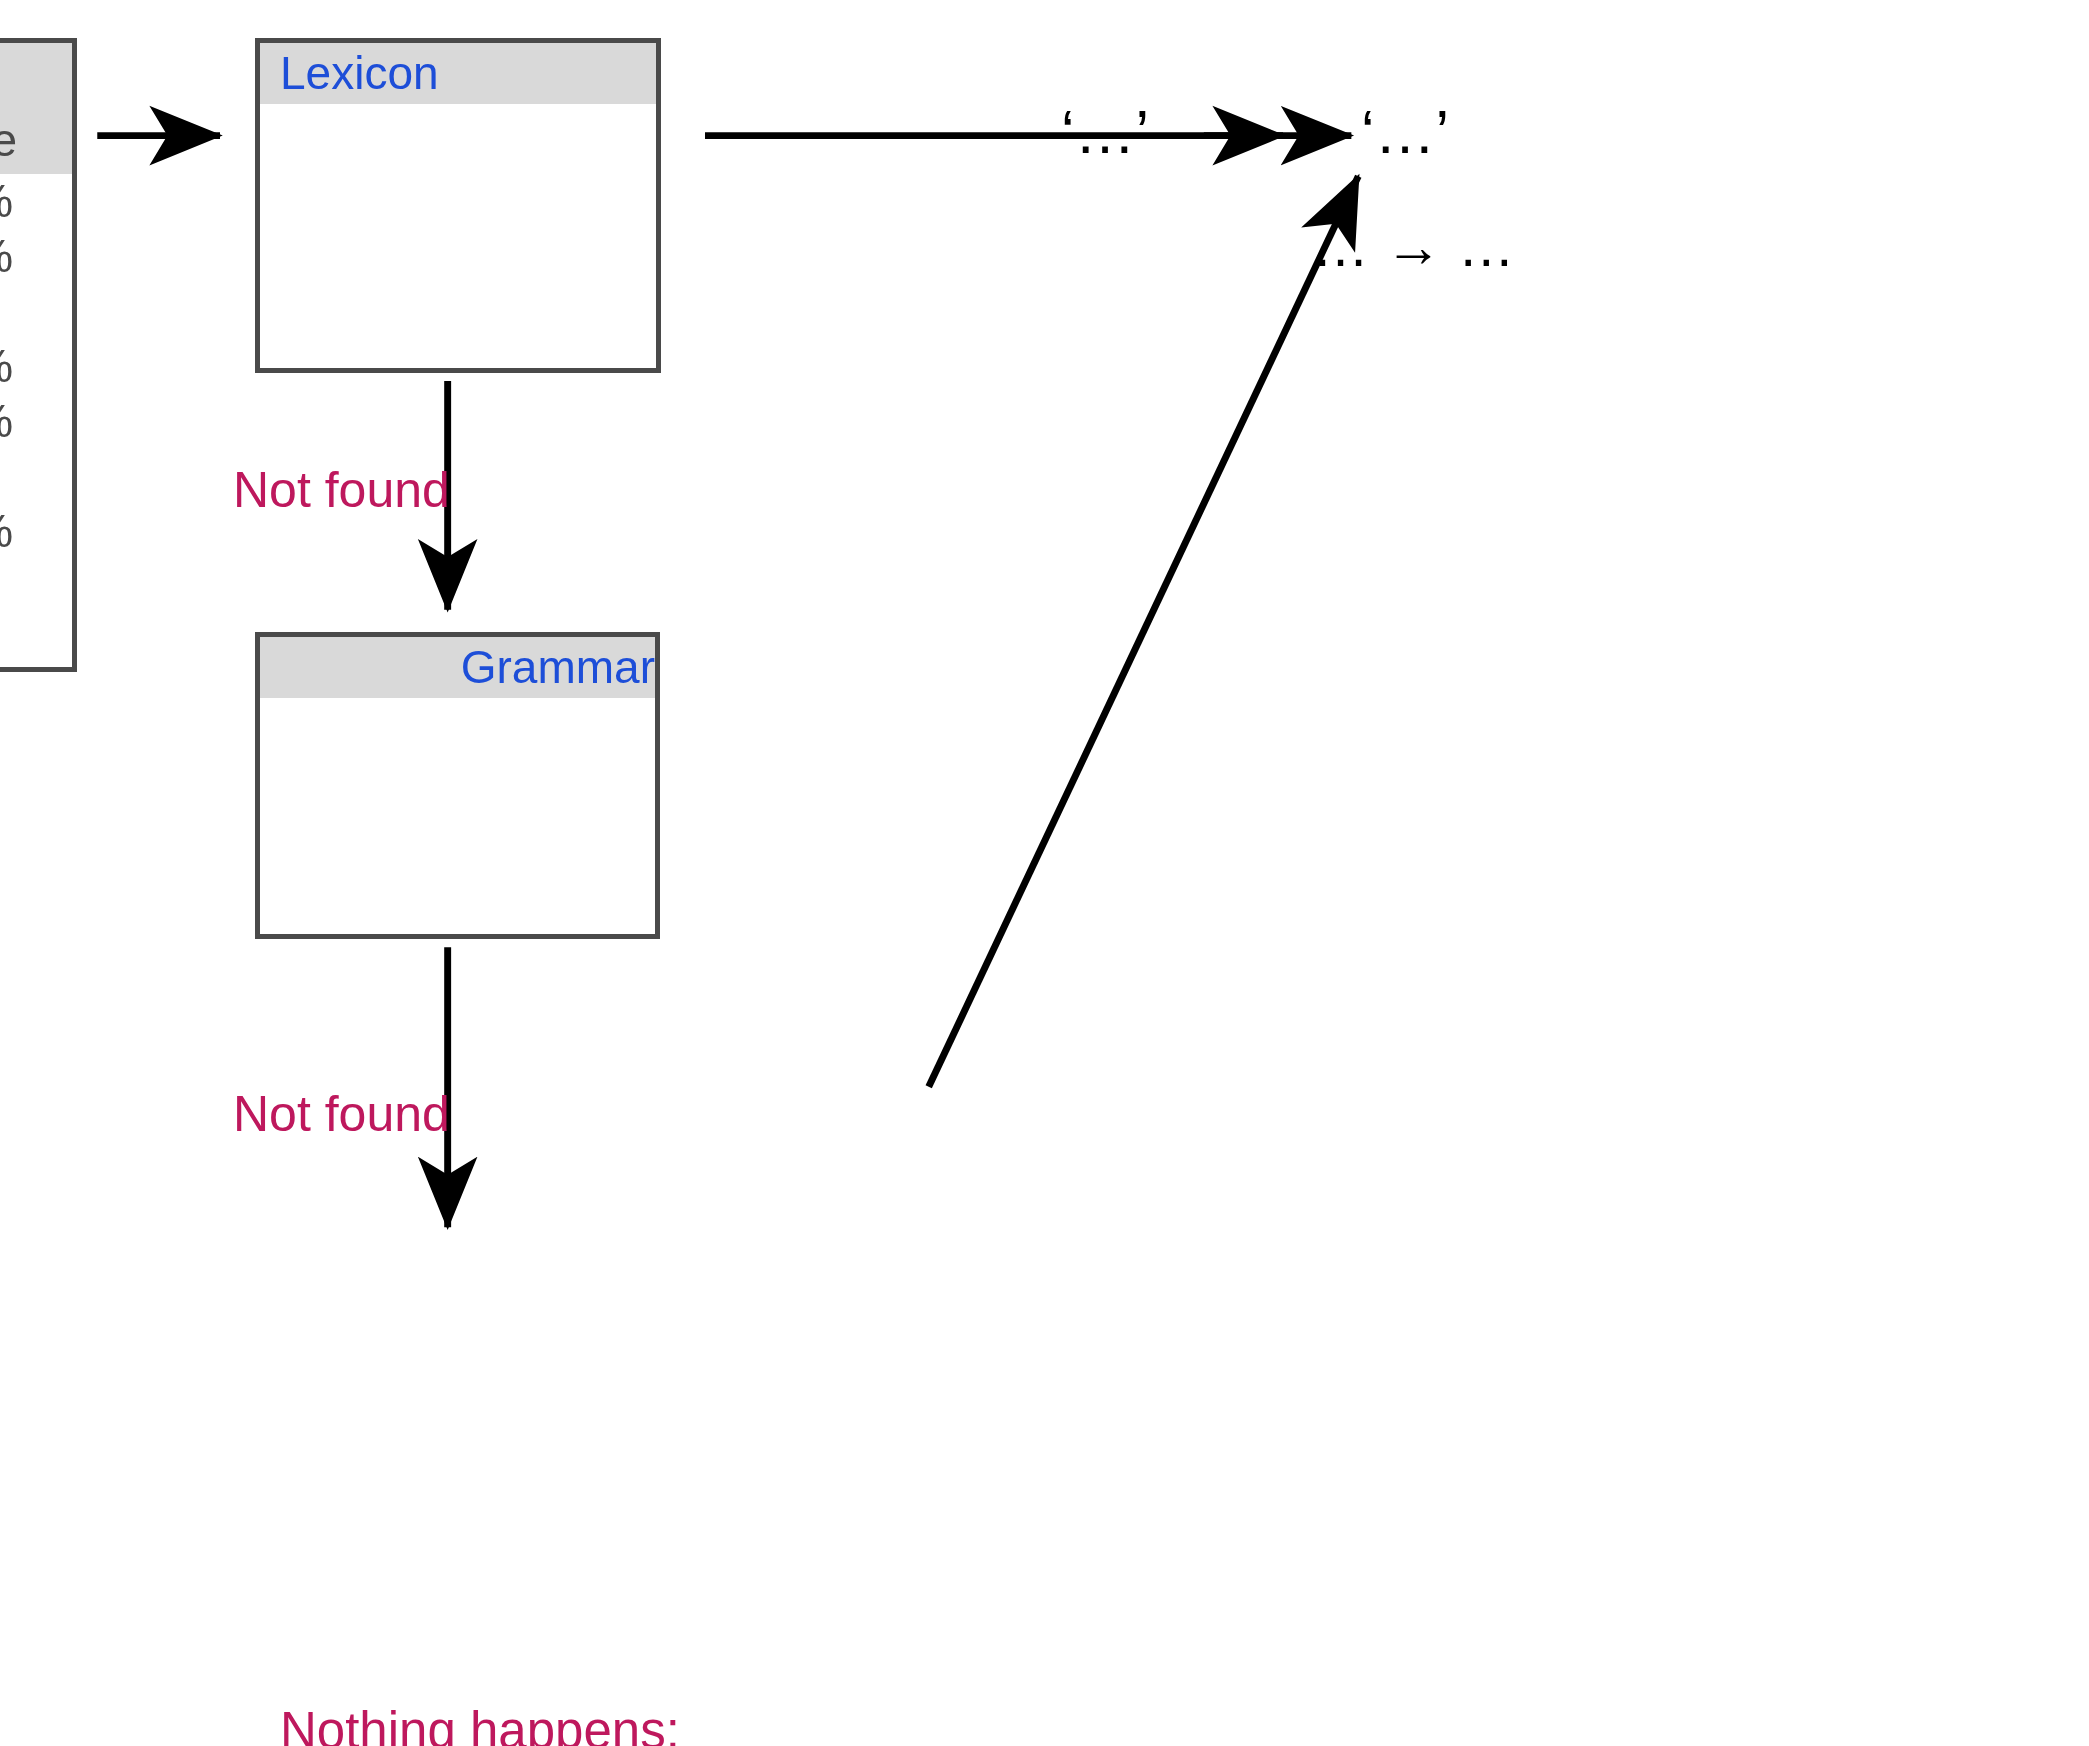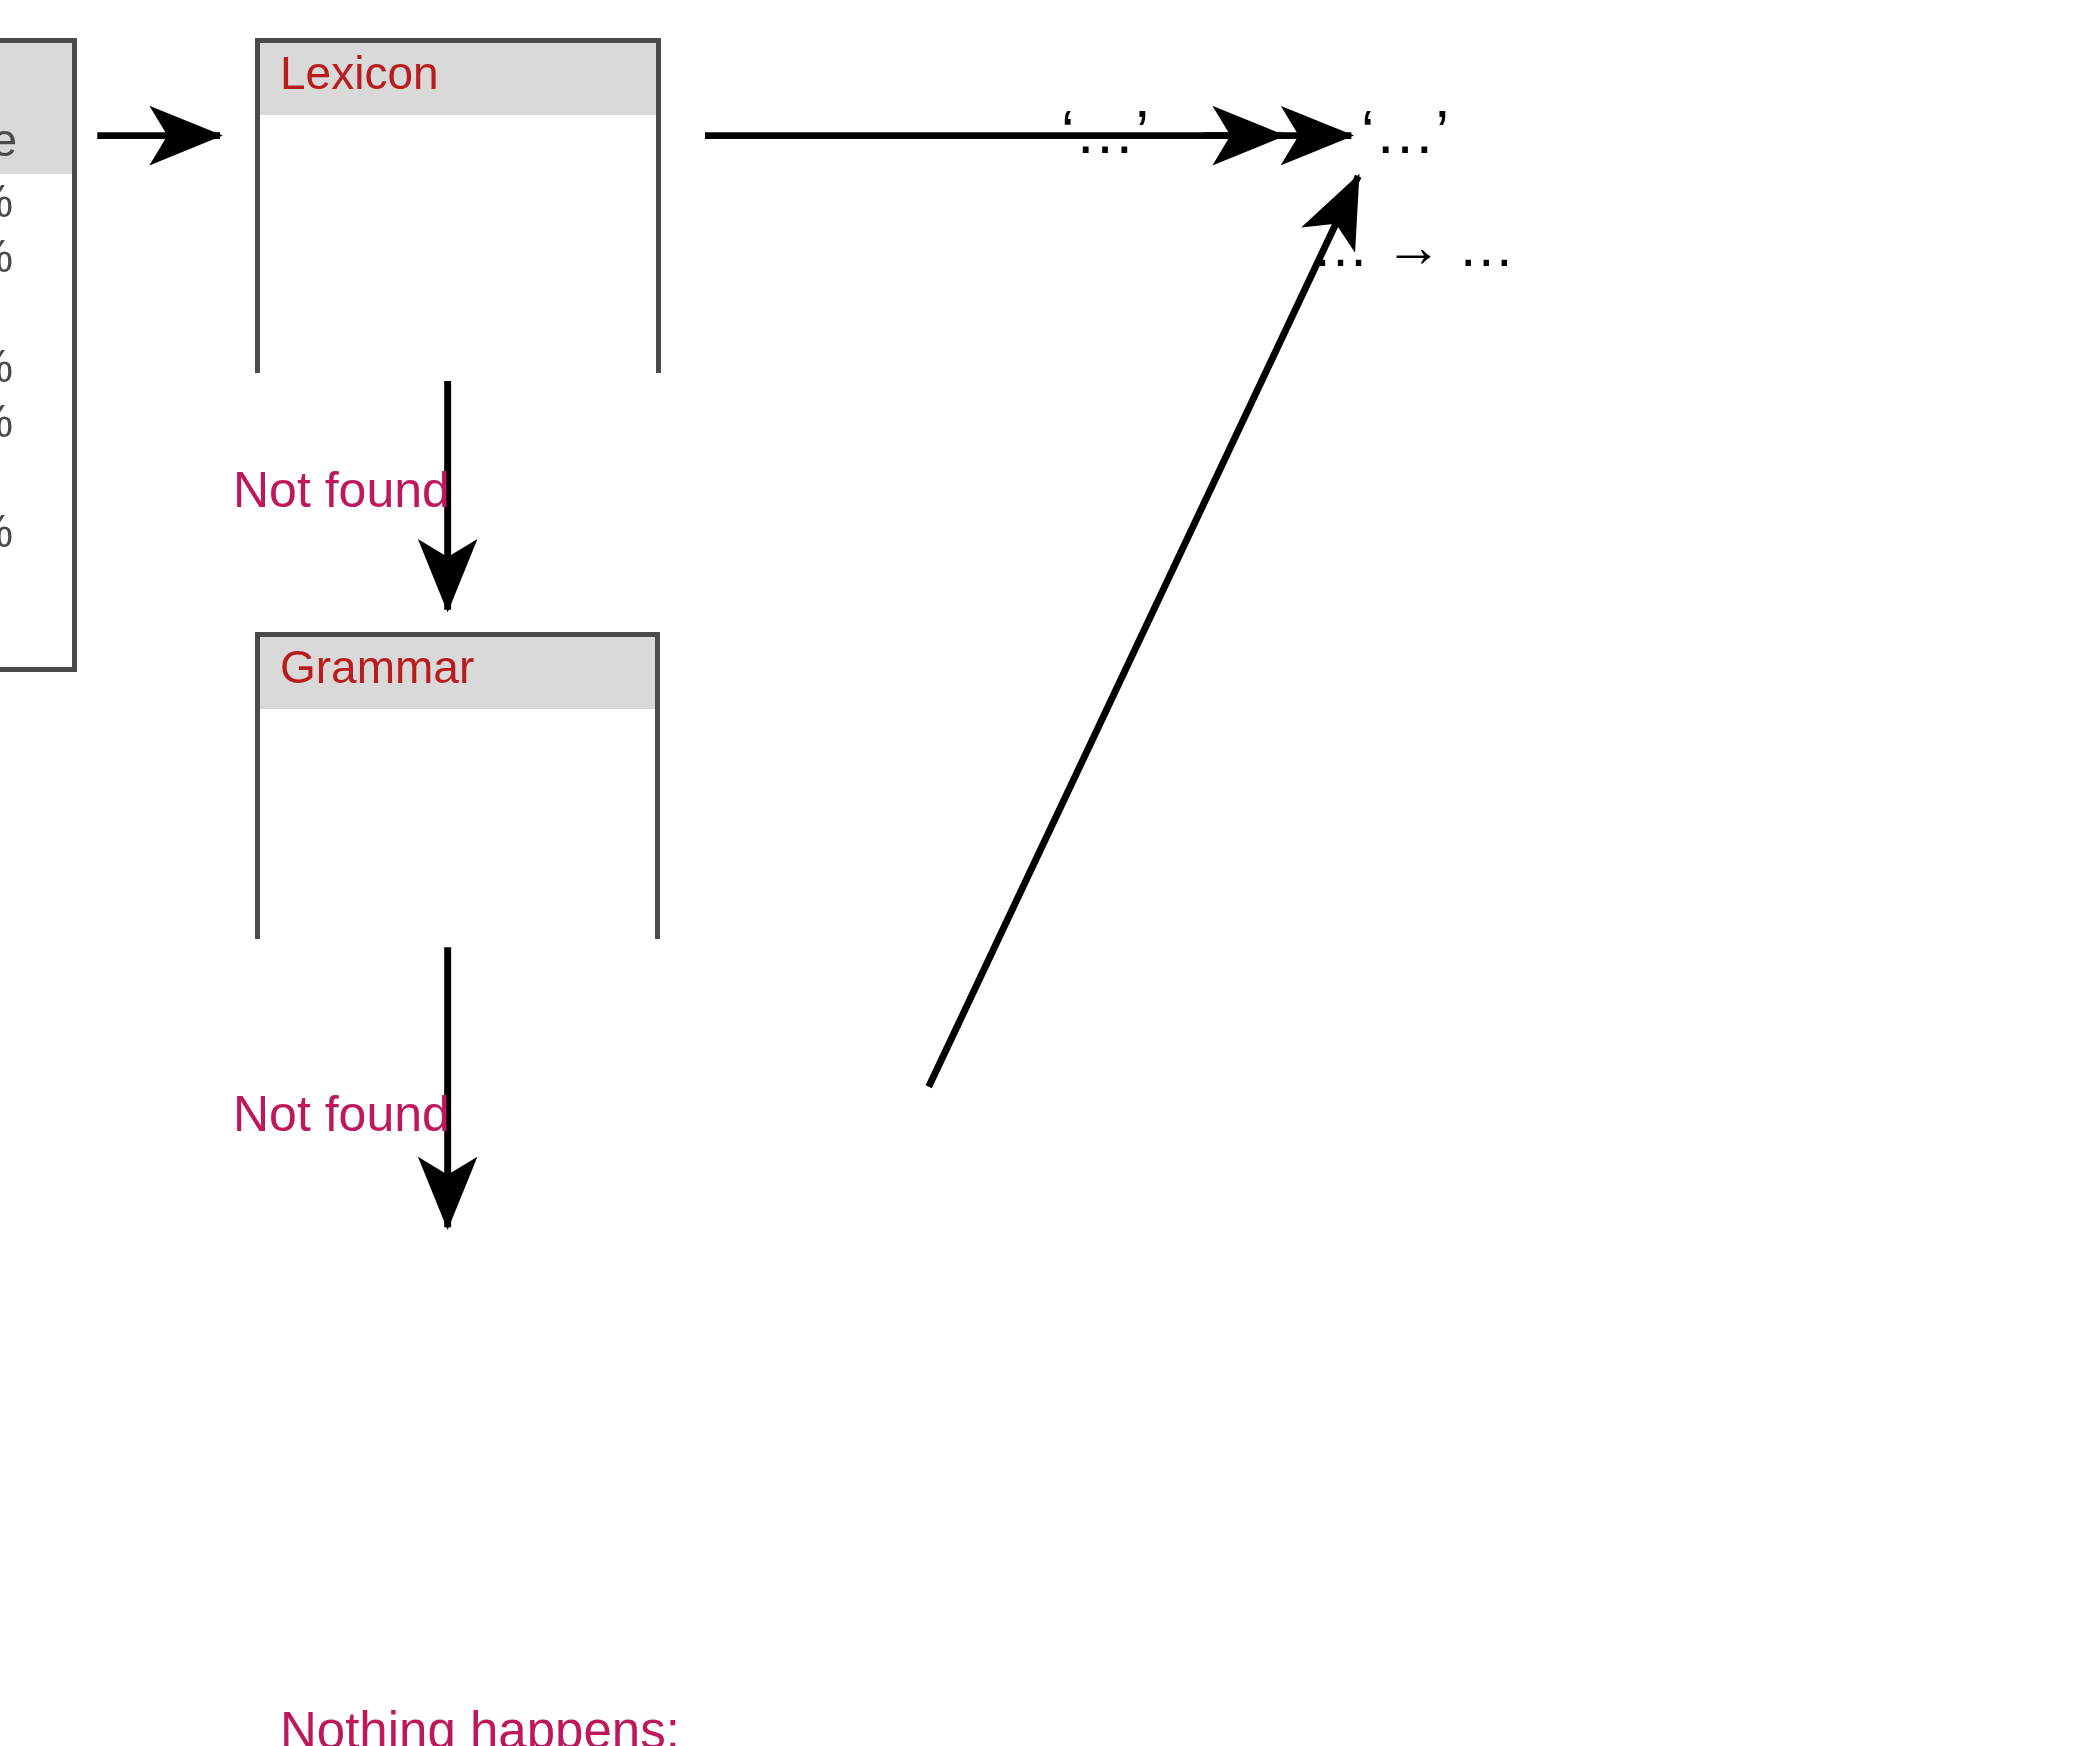--- a/index.html
+++ b/index.html
@@ -57,35 +57,35 @@
 
   
   .module {
     position: absolute;
     border: 5px solid #4a4a4a;
     background: #ffffff;
     box-sizing: border-box;
   }
   .module-head {
     background: #d9d9d9;
-    color: #b91c1c;
+    color: #1d4ed8;
     font-size: 46px;
     line-height: 61px;
-    height: 72px;
+    height: 61px;
     padding-left: 20px;
     box-sizing: border-box;
     white-space: nowrap;
   }
   .module-body {
     background: #ffffff;
     height: calc(100% - 61px);
   }
 
   #lexicon-box { left: 255px; top: 38px; width: 406px; height: 335px; }
-  #grammar-box { left: 255px; top: 632px; width: 405px; height: 307px; }
+  #grammar-box { left: 255px; top: 632px; width: 405px; height: 307px; text-align: right; }
 
   
   #arrows {
     position: absolute;
     left: 0; top: 0;
     width: 2090px;
     height: 1746px;
     pointer-events: none;
   }
 

